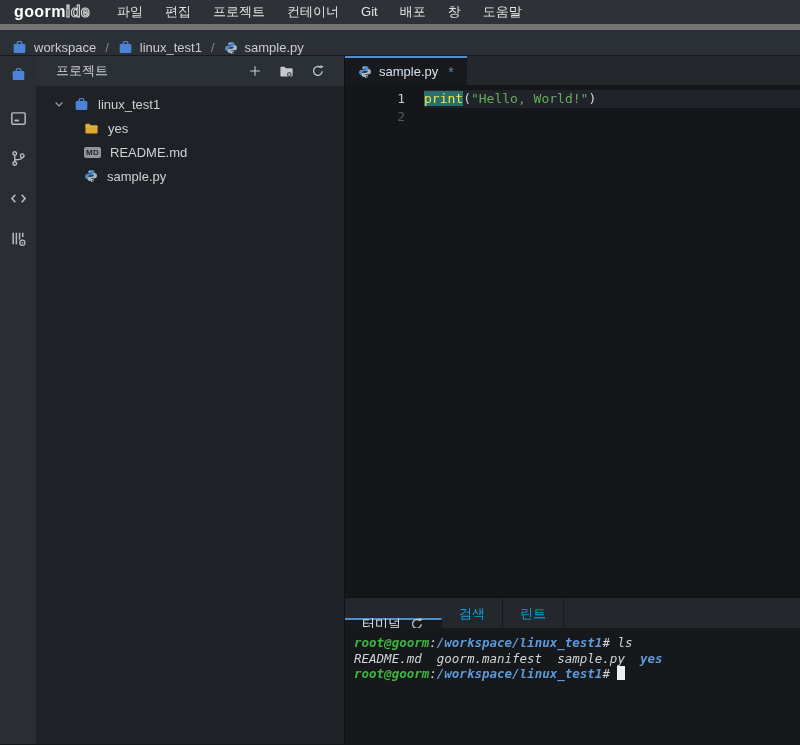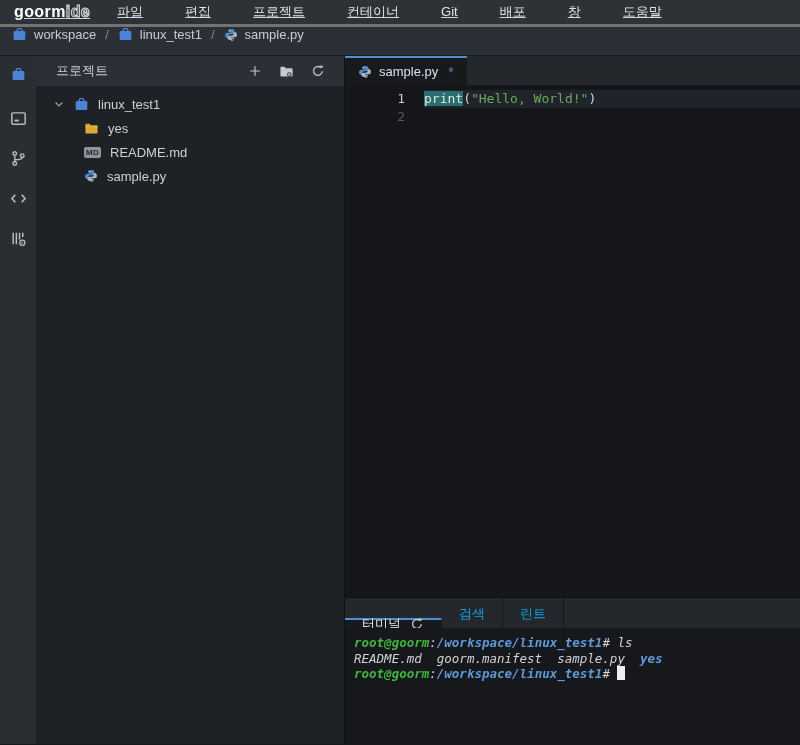--- a/index.html
+++ b/index.html
@@ -5,30 +5,30 @@
   * { box-sizing: border-box; }
   html,body { margin:0; padding:0; }
   body {
     width:800px; height:745px; overflow:hidden;
     background:#16181c; color:#d0d3d6;
     font-family:"Liberation Sans", sans-serif;
     -webkit-font-smoothing:antialiased;
   }
 
   
-  .menubar { height:24px; background:#2e3237; display:flex; align-items:center; padding-left:14px;text-decoration:underline; }
+  .menubar { height:24px; background:#2e3237; display:flex; align-items:center; padding-left:14px; }
   .logo { display:flex; align-items:baseline; font-size:16px; letter-spacing:.4px; line-height:24px; }
   .logo-bold { font-weight:bold; color:#ffffff; }
   .logo-light { font-weight:600; color:rgba(255,255,255,0.14); -webkit-text-stroke:1px #d9dcdf; }
-  .menu-items { display:flex; margin-left:16px;gap:20px; }
+  .menu-items { display:flex; margin-left:16px; }
   .menu-item { padding:0 11px; font-size:13px; color:#e2e4e6; line-height:24px; cursor:default; }
 
   
-  .breadcrumb { height:32px; background:#2b3036; border-top:3px solid #737373; border-bottom:1px solid #17191c;
-    display:flex; align-items:flex-start; padding-left:12px; font-size:13px; color:#c9ccd0; }
+  .breadcrumb { height:32px; background:#2b3036; border-top:6px solid #737373; border-bottom:1px solid #17191c;
+    display:flex; align-items:flex-end; padding-left:12px; font-size:13px; color:#c9ccd0; }
   .crumb { display:flex; align-items:center; gap:7px; cursor:default; }
   .crumb-sep { color:#81868b; margin:0 9px; }
   .icon-wrap { display:inline-flex; align-items:center; justify-content:center; }
 
   
   .main { display:flex; height:688px; }
 
   
   .activitybar { width:36px; background:#2a2d32; display:flex; flex-direction:column; align-items:center; padding-top:4px; }
   .activity-item { width:28px; height:28px; display:flex; align-items:center; justify-content:center; margin-bottom:12px; border-radius:3px; cursor:pointer; }
@@ -56,21 +56,21 @@
     border-top:2px solid #4e8fd0; cursor:pointer; }
   .tab-label { font-size:13px; color:#d5e2ef; }
   .tab-modified { color:#6286ad; font-size:14px; margin-left:3px; }
 
   .editor { flex:1; background:#141619; padding-top:5px; font-family:"DejaVu Sans Mono", monospace; font-size:13px; cursor:text; }
   .code-row { display:flex; height:18px; line-height:18px; }
   .gutter { width:79px; flex:none; text-align:right; padding-right:19px; color:#565b61; }
   .code-row.current .gutter { color:#c9cdd1; }
   .code-text { flex:1; white-space:pre; }
   .code-row.current .code-text { background:#20242a; }
-  .tok-keyword-highlight { background:#2a6f6f; color:#e5e5e5; }
+  .tok-keyword-highlight { background:#2a6f6f; color:#fde047; }
   .tok-string { color:#67ab5a; }
   .tok-plain { color:#cdd2d7; }
 
   
   .bottom-panel { height:147px; flex:none; display:flex; flex-direction:column; border-top:1px solid #0e1013; }
   .panel-tabs { height:30px; background:#24282c; display:flex; flex:none; }
   .panel-tab { display:flex; align-items:center; justify-content:center; padding:0 17px; gap:9px;
     font-size:13px; color:#0ea5e9; border-right:1px solid #17191c; border-top:2px solid transparent; cursor:pointer; }
   .panel-tab.active { background:#17191c; border-top-color:#4e8fd0; color:#e9ebed;margin-top:20px; }
   .terminal { flex:1; background:#16181c; padding:7px 9px; font-family:"DejaVu Sans Mono", monospace;

